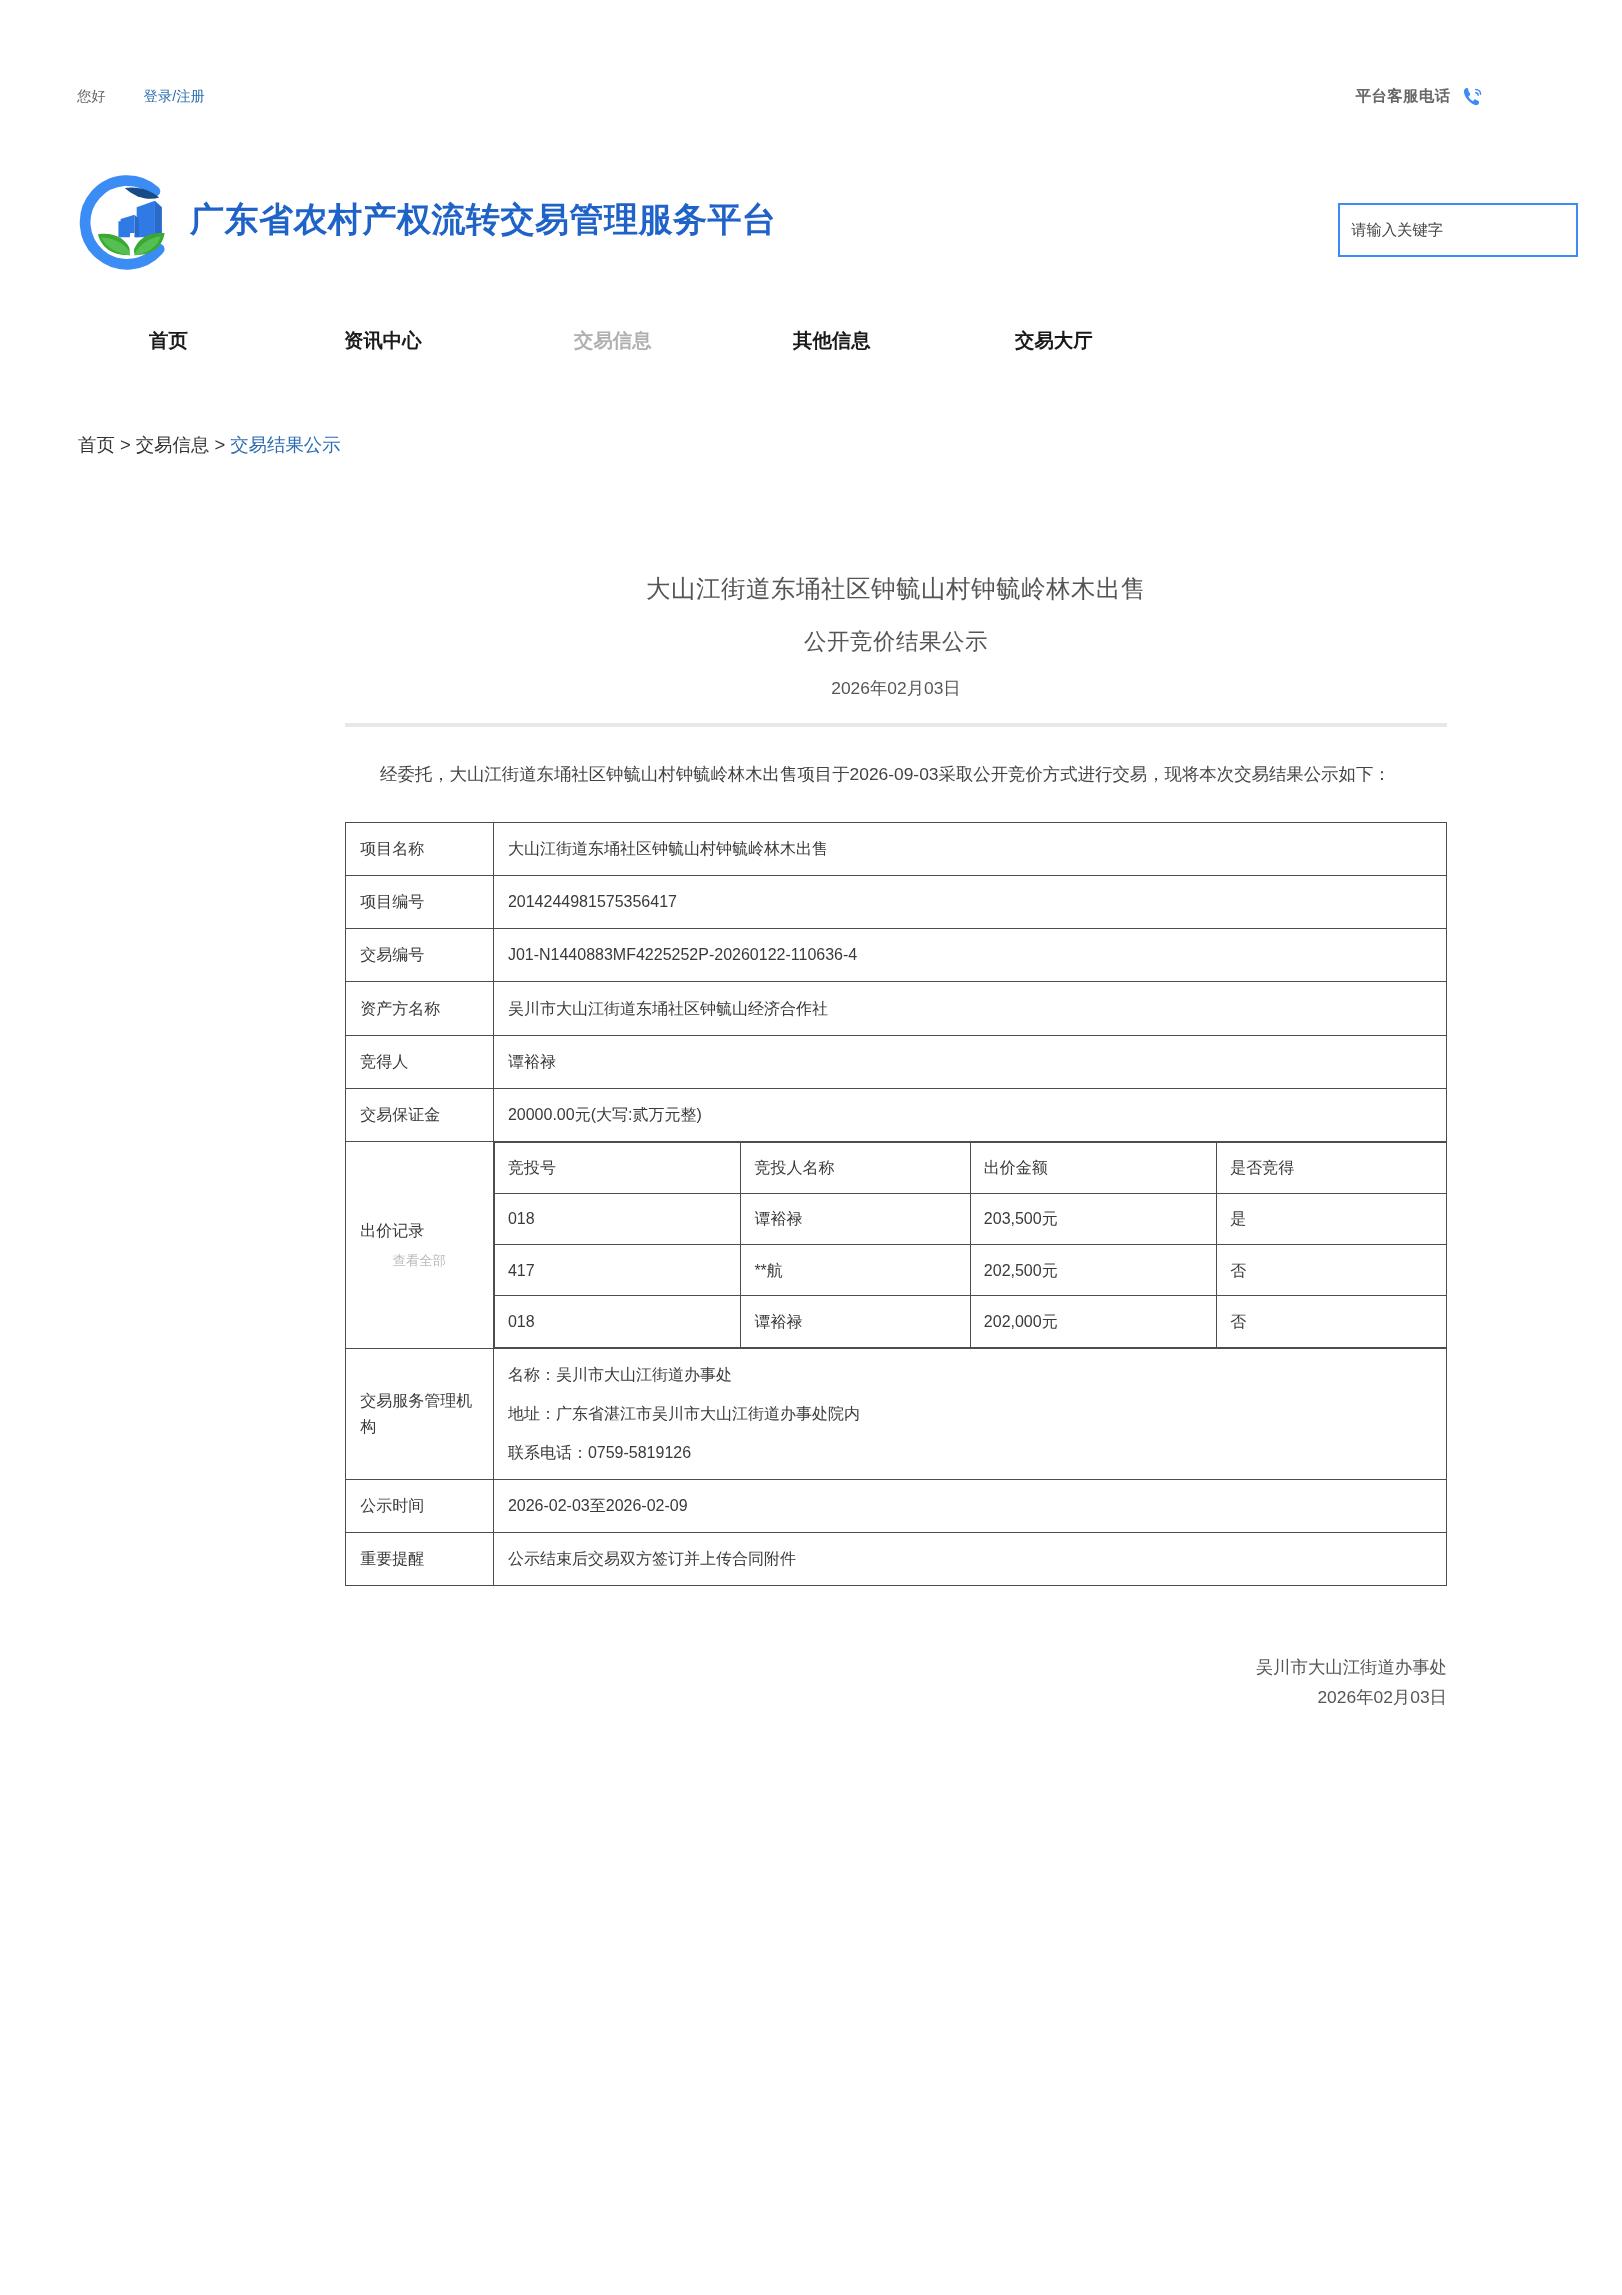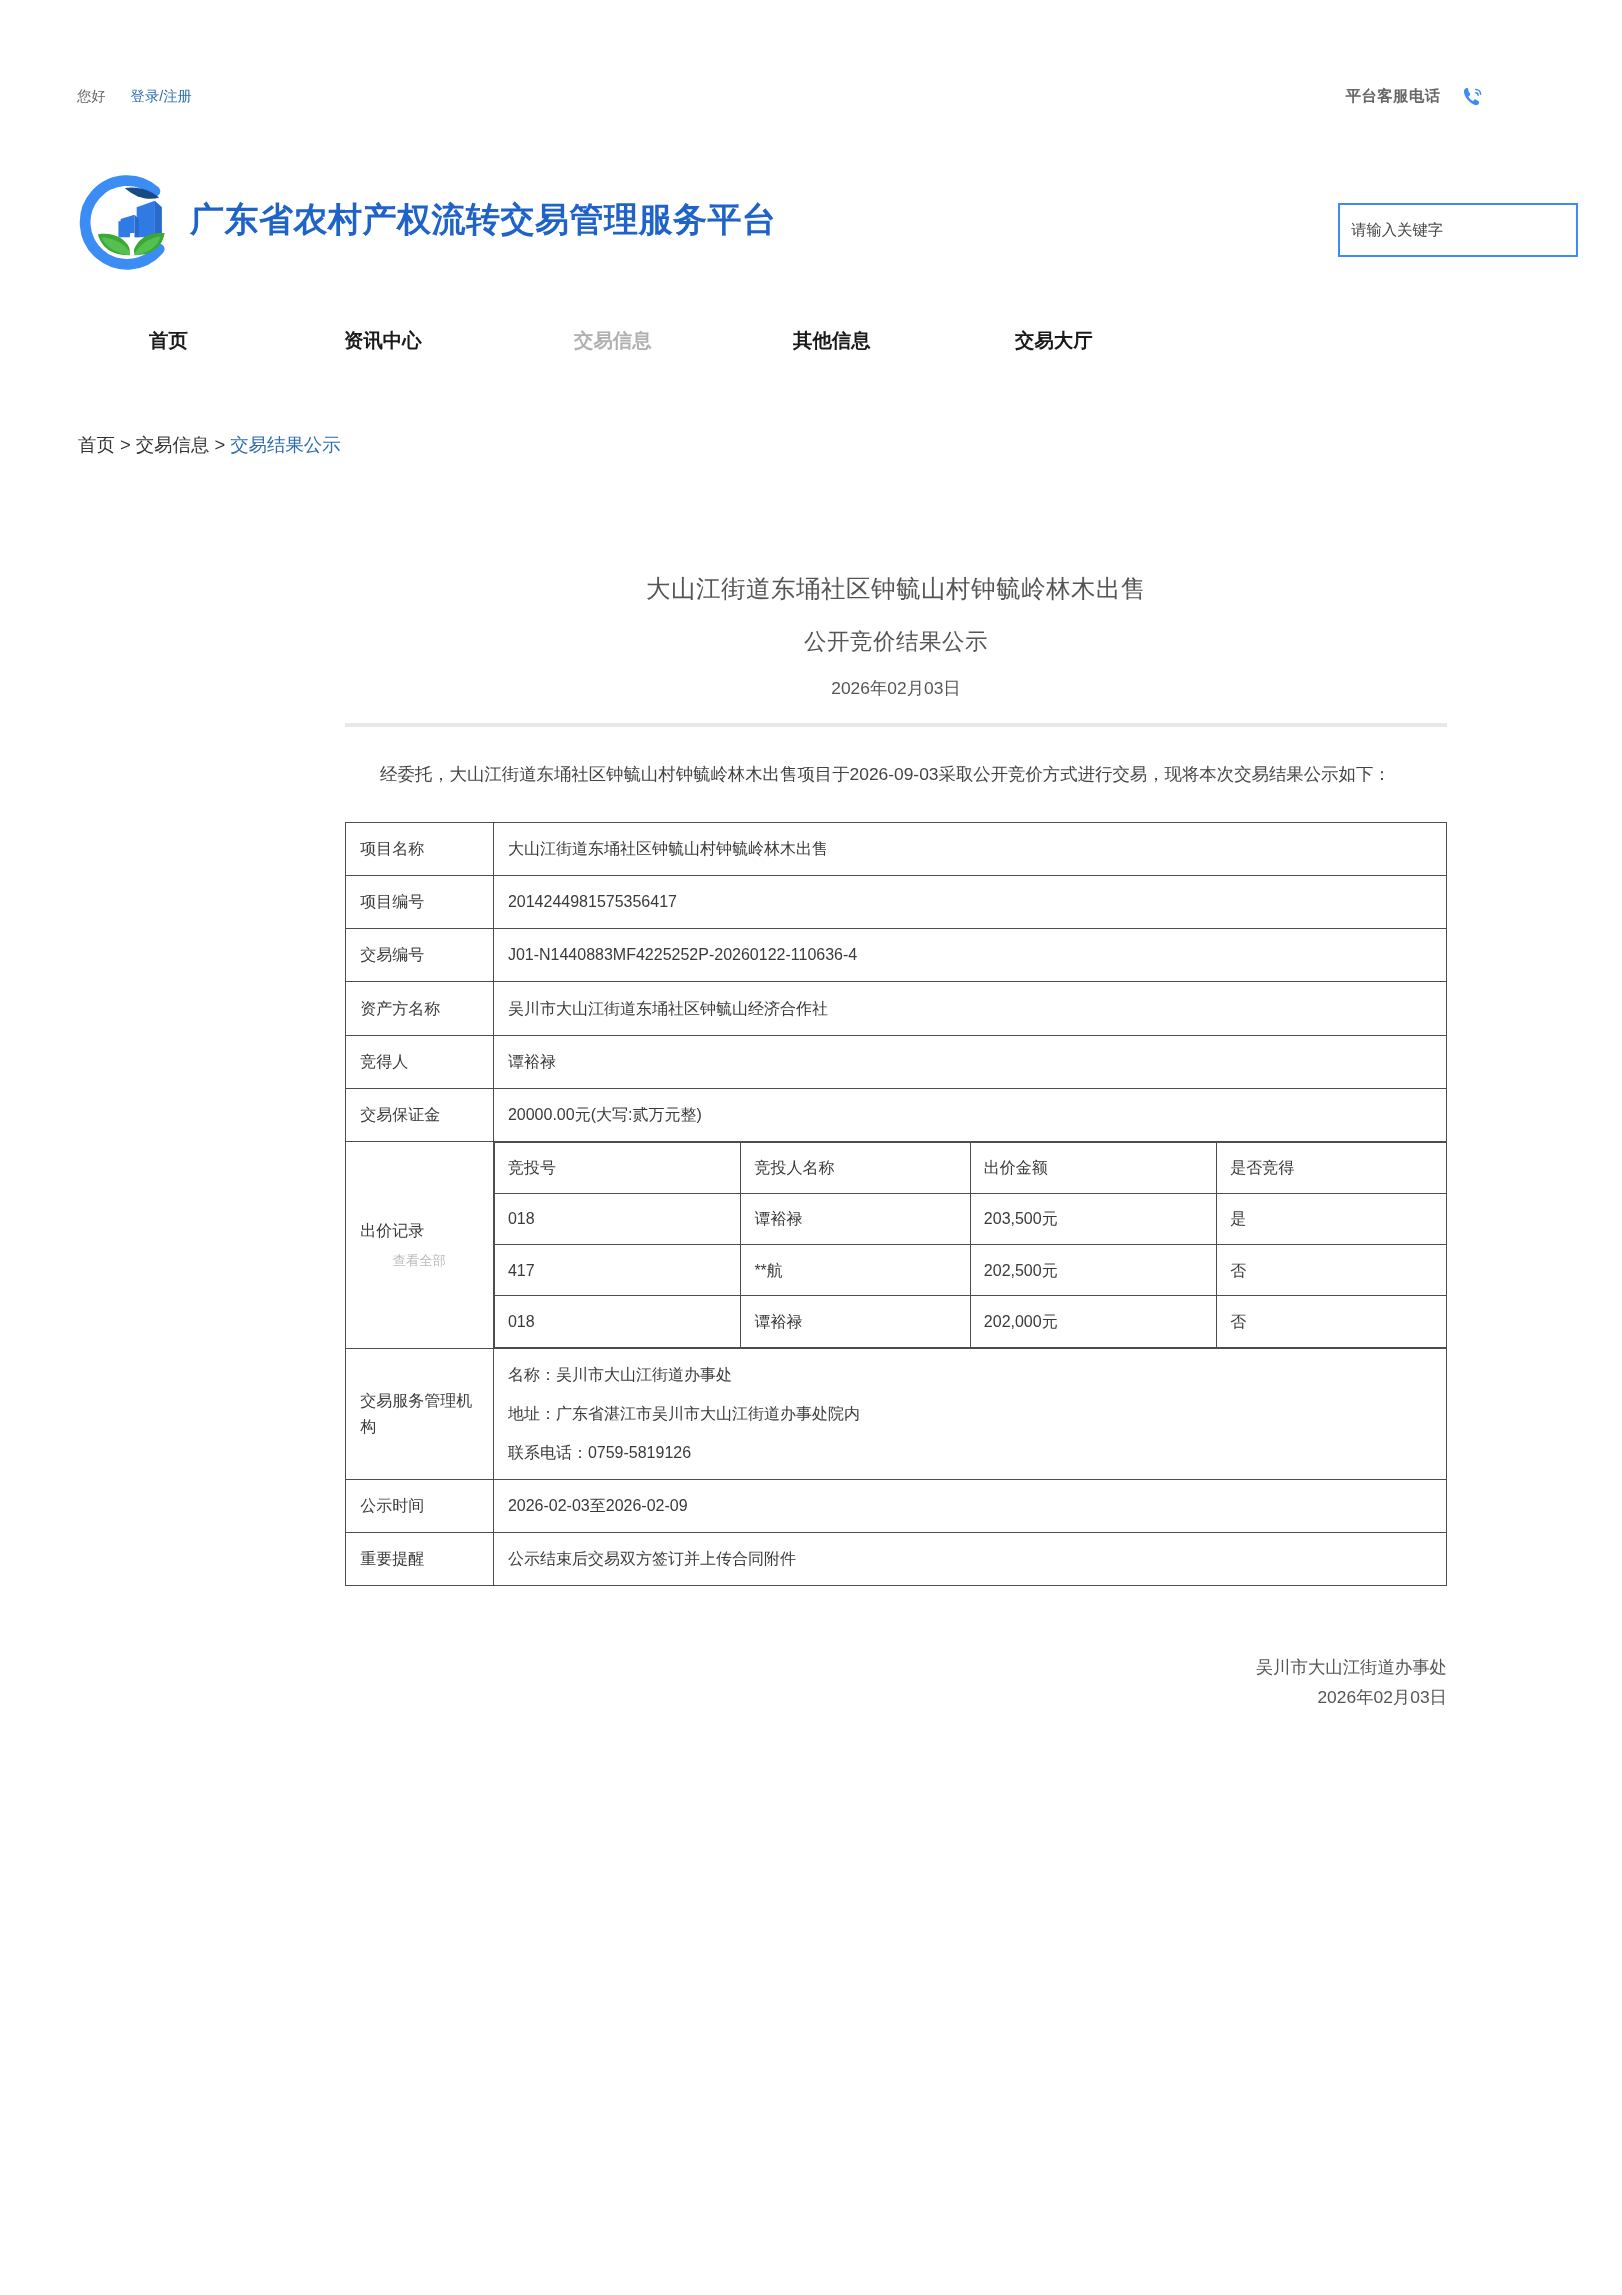--- a/index.html
+++ b/index.html
@@ -23,38 +23,38 @@
     left: 0;
     width: 1622px;
     height: 31px;
   }
   .topbar-left {
     position: absolute;
     left: 77px;
     top: 0;
     display: flex;
     align-items: center;
-    gap: 25px;
+    gap: 38px;
   }
   .greeting {
     font-size: 14.3px;
     color: #666666;
   }
   .login-link {
     font-size: 14.3px;
     color: #2b6cb0;
     cursor: pointer;
   }
   .topbar-right {
     position: absolute;
     right: 138px;
     top: -2px;
     display: flex;
     align-items: center;
-    gap: 20px;
+    gap: 10px;
   }
   .hotline-label {
     font-size: 15.3px;
     font-weight: bold;
     color: #666666;
     letter-spacing: 0.5px;
   }
   .phone-icon {
     width: 23.5px;
     height: 23.5px;

